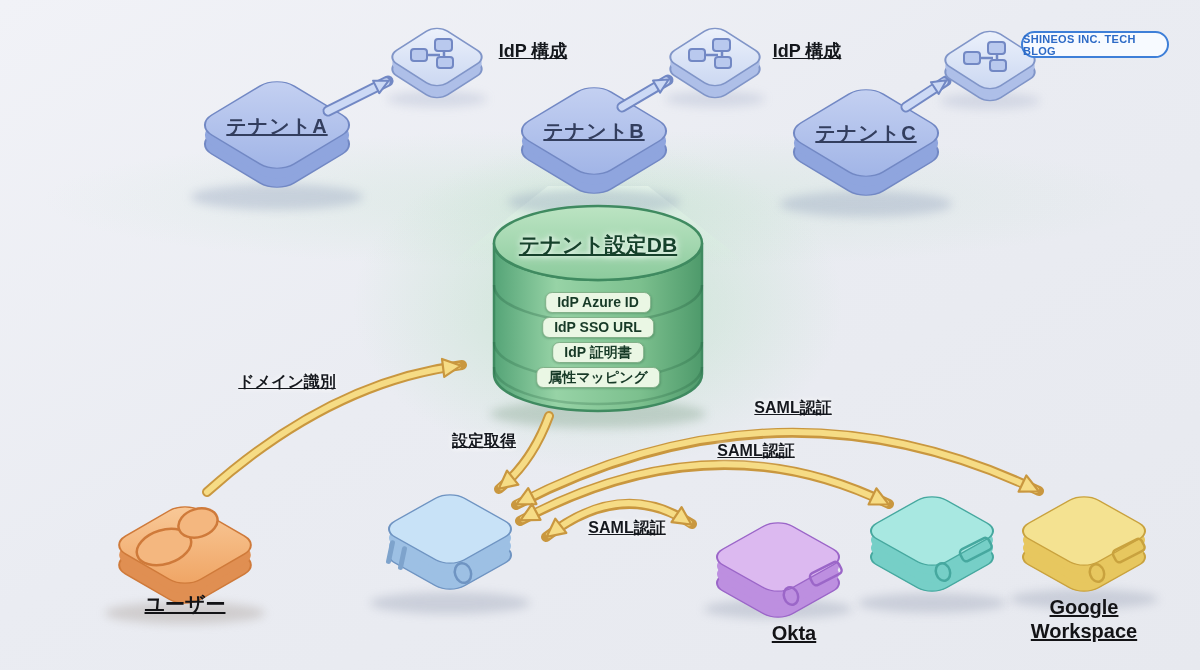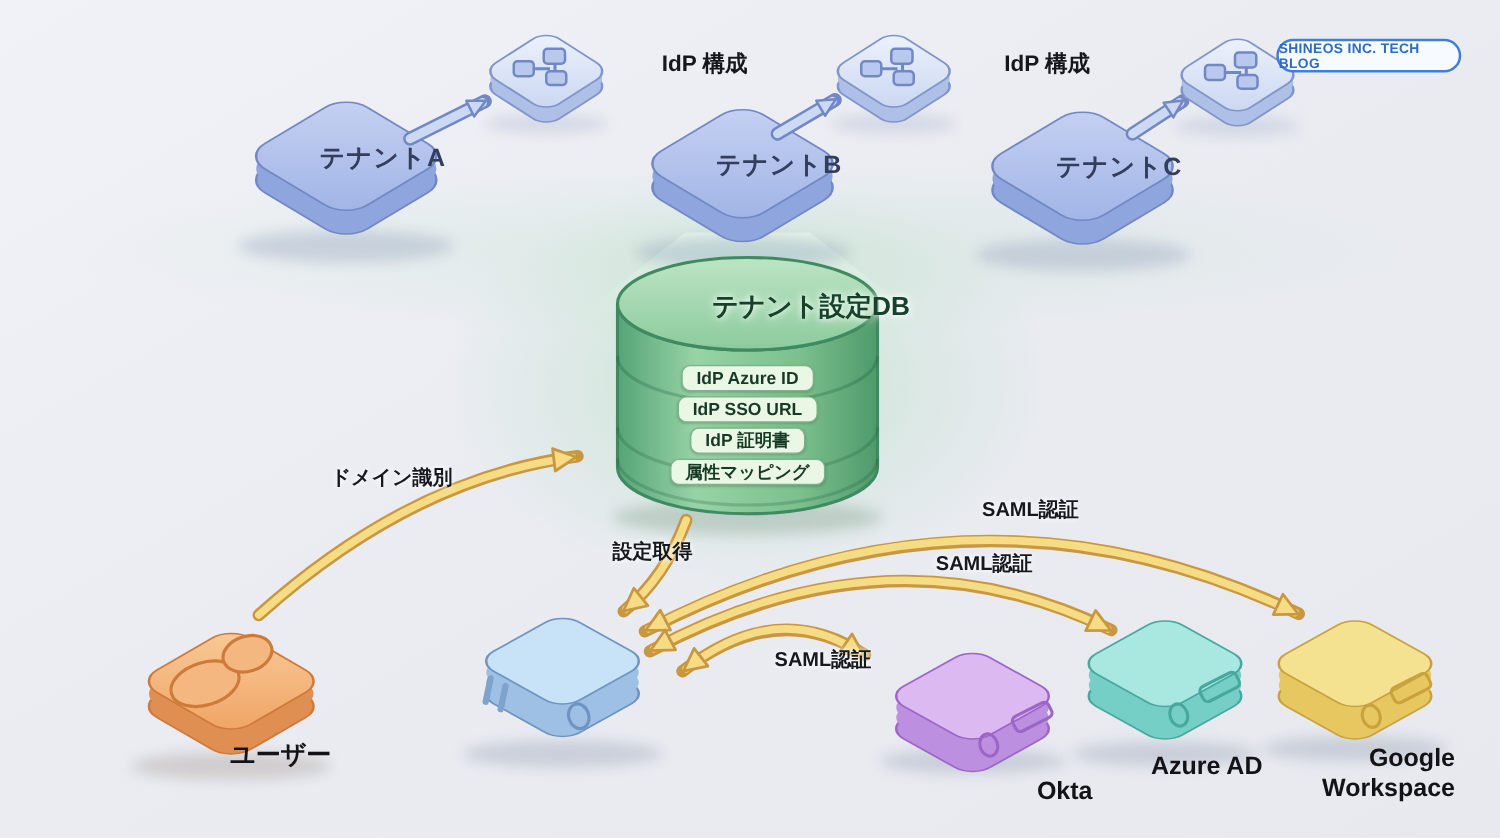--- a/index.html
+++ b/index.html
@@ -3,21 +3,21 @@
 <meta charset="utf-8">
 <style>
   html,body{margin:0;padding:0;background:#eceef3;}
   *{box-sizing:border-box;}
   .canvas{
     position:relative;width:1200px;height:670px;overflow:hidden;
     background:linear-gradient(150deg,#f1f2f7 0%,#eaecf2 45%,#e7e9ef 100%);
     font-family:"Liberation Sans","DejaVu Sans",sans-serif;
   }
   svg{position:absolute;left:0;top:0;}
-  .lbl{position:absolute;text-align:right;font-weight:700;color:#15181e;white-space:nowrap;}
+  .lbl{position:absolute;text-align:center;font-weight:700;color:#15181e;white-space:nowrap;text-decoration:underline;}
   .lbl .ln{display:block;}
   .tenant-lbl{font-size:20px;color:#333e5e;letter-spacing:1px;}
   .idp-lbl{font-size:18px;color:#14171c;}
   .flow-lbl{font-size:16px;text-shadow:0 0 4px rgba(255,255,255,.85),0 0 8px rgba(255,255,255,.6);}
   .actor-lbl{font-size:20px;color:#131316;line-height:1.22;}
   .db-title{font-size:21px;font-weight:800;color:#16412b;
     text-shadow:0 0 5px rgba(255,255,255,.95),0 0 10px rgba(255,255,255,.8);}
   .pills{position:absolute;left:598px;top:292px;transform:translateX(-50%);
     display:flex;flex-direction:column;align-items:center;gap:4px;}
   .pill{background:#eaf7e4;border:1.5px solid #82b189;border-radius:7px;
@@ -263,19 +263,18 @@
   </div>
 
   <div class="lbl flow-lbl" style="left:212px;top:372px;width:150px;">ドメイン識別</div>
   <div class="lbl flow-lbl" style="left:414px;top:431px;width:140px;">設定取得</div>
   <div class="lbl flow-lbl" style="left:723px;top:398px;width:140px;">SAML認証</div>
   <div class="lbl flow-lbl" style="left:686px;top:441px;width:140px;">SAML認証</div>
   <div class="lbl flow-lbl" style="left:557px;top:518px;width:140px;">SAML認証</div>
 
   <div class="lbl actor-lbl" style="left:105px;top:592px;width:160px;">ユーザー</div>
   <div class="lbl actor-lbl" style="left:714px;top:621px;width:160px;">Okta</div>
-  <div class="lbl actor-lbl" style="left:850px;top:601px;width:160px;">Azure AD</div>
   <div class="lbl actor-lbl" style="left:1004px;top:595px;width:160px;">
     <span class="ln">Google</span>
     <span class="ln">Workspace</span>
   </div>
 
 </div>
 
 </body></html>

